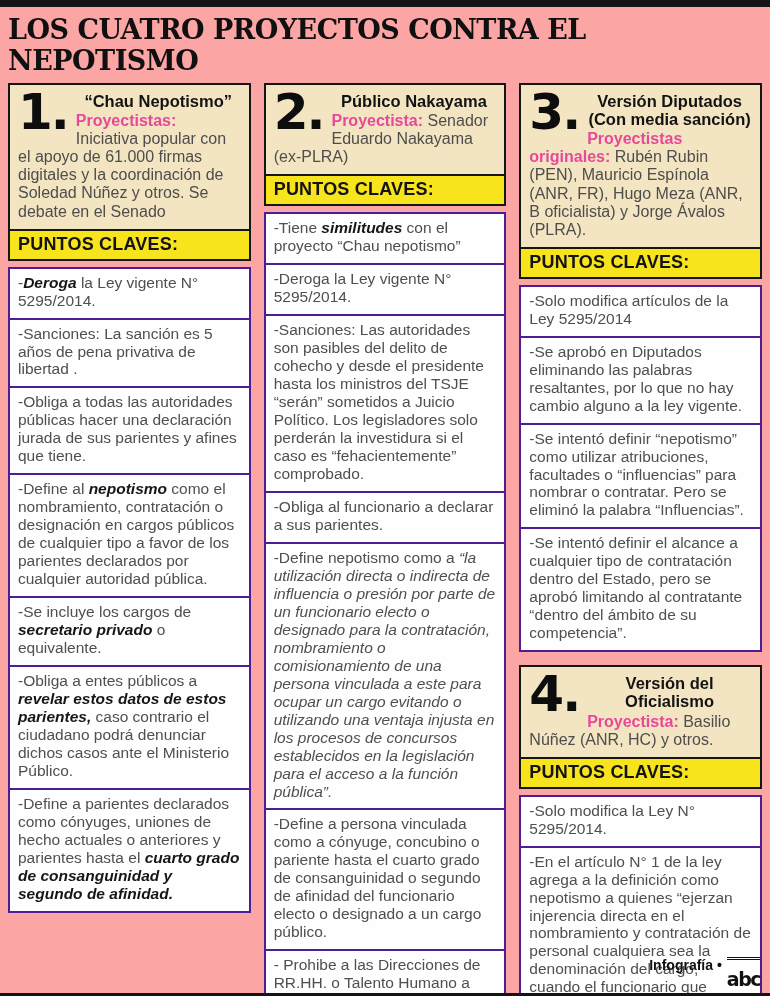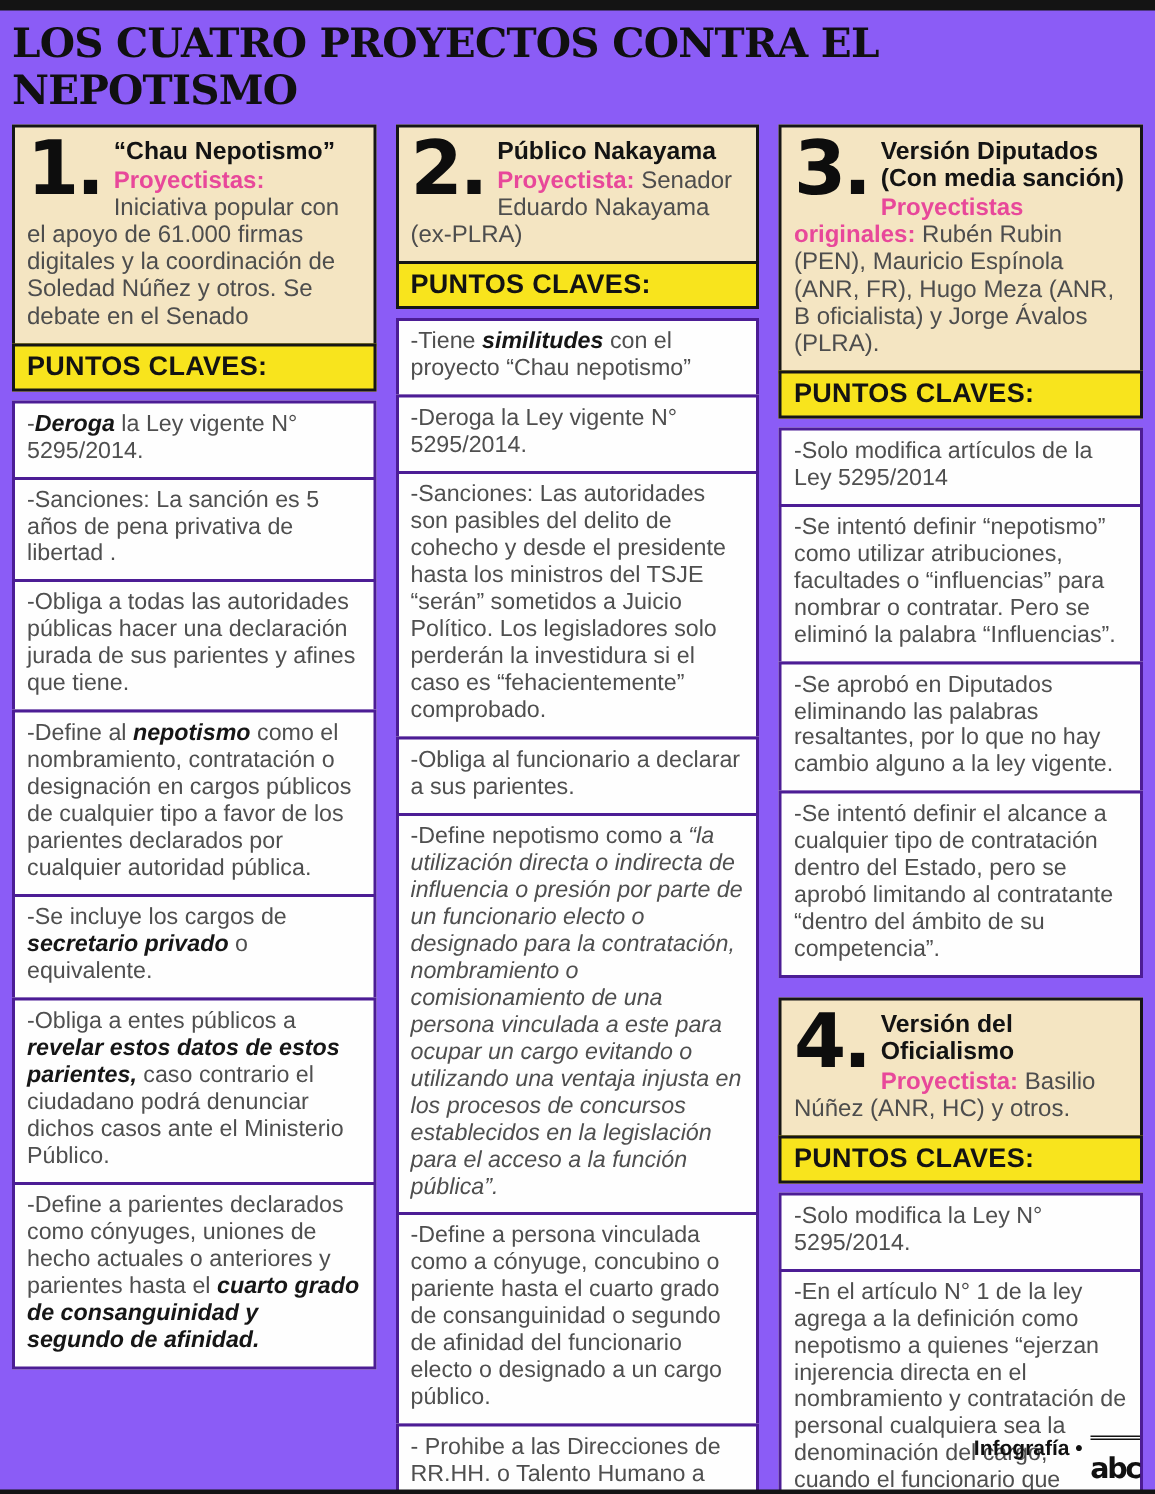--- a/index.html
+++ b/index.html
@@ -1,21 +1,21 @@
 <!DOCTYPE html>
 <html><head>
 <meta charset="utf-8">
 <style>
   * { margin:0; padding:0; box-sizing:border-box; }
   html,body { background:#ffffff; }
   .page{
     position:relative;
     width:770px; height:996px;
     margin:0 auto;
-    background:#8b5cf6;
+    background:#fca5a5;
     font-family:"Liberation Sans", sans-serif;
     overflow:hidden;
   }
   .top-rule{ height:7px; background:#141414; width:100%; }
   .page-title{
     font-family:"DejaVu Serif", serif;
     font-weight:bold;
     font-size:27px;
     color:#101010;
     letter-spacing:-0.5px;
@@ -48,20 +48,21 @@
     color:#0d0d0d;
     margin:2px 8px 2px 0;
     letter-spacing:-2px;
   }
   .sec-title{
     font-weight:bold;
     color:#131313;
     font-size:16.5px;
     line-height:1.1;
     margin:2px 0 2px 0;
+    text-align:center;
   }
   .pink-label{ font-weight:bold; color:#e8489a; }
   .proj-text{ color:#4d4d4d; }
 
   .puntos-bar{
     margin-top:-2px;
     border:2px solid #161616;
     background:#f8e41d;
     color:#131313;
     font-weight:bold;
@@ -153,22 +154,22 @@
     <div class="col">
         <div class="section">
           <div class="section-header">
             <span class="big-num">3.</span>
             <div class="sec-title">Versión Diputados (Con media sanción)</div>
             <div class="sec-proj"><span class="pink-label">Proyectistas originales:</span><span class="proj-text"> Rubén Rubin (PEN), Mauricio Espínola (ANR, FR), Hugo Meza (ANR, B oficialista) y Jorge Ávalos (PLRA).</span></div>
           </div>
           <div class="puntos-bar">PUNTOS CLAVES:</div>
           <div class="bullet-list">
             <div class="bullet"><span class="seg-n">-Solo modifica artículos de la Ley 5295/2014</span></div>
+            <div class="bullet"><span class="seg-n">-Se aprobó en Diputados eliminando las palabras resaltantes, por lo que no hay cambio alguno  a la ley vigente.</span></div>
             <div class="bullet"><span class="seg-n">-Se intentó definir “nepotismo” como utilizar atribuciones, facultades o “influencias” para nombrar o contratar. Pero se eliminó la palabra “Influencias”.</span></div>
-            <div class="bullet"><span class="seg-n">-Se aprobó en Diputados eliminando las palabras resaltantes, por lo que no hay cambio alguno  a la ley vigente.</span></div>
             <div class="bullet"><span class="seg-n">-Se intentó definir el alcance a cualquier tipo de contratación dentro del Estado, pero se aprobó limitando  al contratante “dentro del ámbito de su competencia”.</span></div>
           </div>
         </div>
         <div class="section">
           <div class="section-header">
             <span class="big-num">4.</span>
             <div class="sec-title">Versión del Oficialismo</div>
             <div class="sec-proj"><span class="pink-label">Proyectista:</span><span class="proj-text"> Basilio Núñez (ANR, HC) y otros.</span></div>
           </div>
           <div class="puntos-bar">PUNTOS CLAVES:</div>

